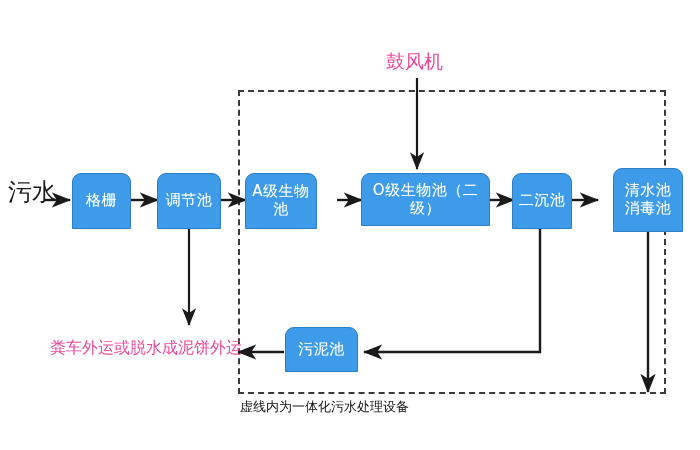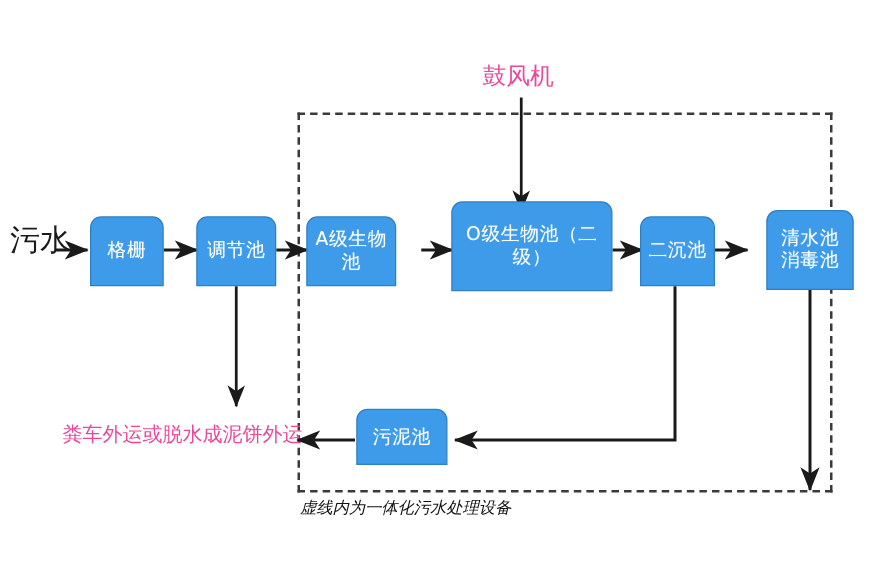--- a/index.html
+++ b/index.html
@@ -71,21 +71,21 @@
 
   <div class="dashed-region" style="left:238px; top:90px; width:428px; height:304px;"></div>
 
   <div class="label black" style="left:8px; top:180px; font-size:24px;">污水</div>
 
   <div class="label blue" style="left:386px; top:52px; font-size:19px;">鼓风机</div>
 
   <div class="label blue" style="left:50px; top:340px; font-size:16px;">粪车外运或脱水成泥饼外运</div>
 
 
-  <div class="label small" style="left:240px; top:400px;font-style:italic;">虚线内为一体化污水处理设备</div>
+  <div class="label small" style="left:240px; top:400px;">虚线内为一体化污水处理设备</div>
 
   <div class="conn" style="left:0; top:0; width:700px; height:450px;">
     <svg width="700" height="450" viewBox="0 0 700 450" xmlns="http://www.w3.org/2000/svg">
       <defs>
         <marker id="ah" markerWidth="9" markerHeight="9" refX="7.6" refY="3.2" orient="auto" markerUnits="strokeWidth">
           <path d="M0,0 L8,3.2 L0,6.4 L2.1,3.2 z" fill="#1a1a1a"></path>
         </marker>
       </defs>
 
       <line x1="44" y1="200" x2="70" y2="200" stroke="#1a1a1a" stroke-width="2.4" marker-end="url(#ah)"></line>
@@ -117,21 +117,21 @@
   </div>
 
   <div class="node" style="left:157px; top:173px; width:64px; height:56px;">
     <span>调节池</span>
   </div>
 
   <div class="node" style="left:245px; top:173px; width:72px; height:56px;">
     <span>A级生物池</span>
   </div>
 
-  <div class="node" style="left:361px; top:161px; width:129px; height:72px;">
+  <div class="node" style="left:361px; top:173px; width:129px; height:53px;">
     <span>O级生物池（二级）</span>
   </div>
 
   <div class="node" style="left:512px; top:173px; width:60px; height:56px;">
     <span>二沉池</span>
   </div>
 
   <div class="node" style="left:613px; top:168px; width:70px; height:64px;">
     <span>清水池</span>
     <span class="line2">消毒池</span>

